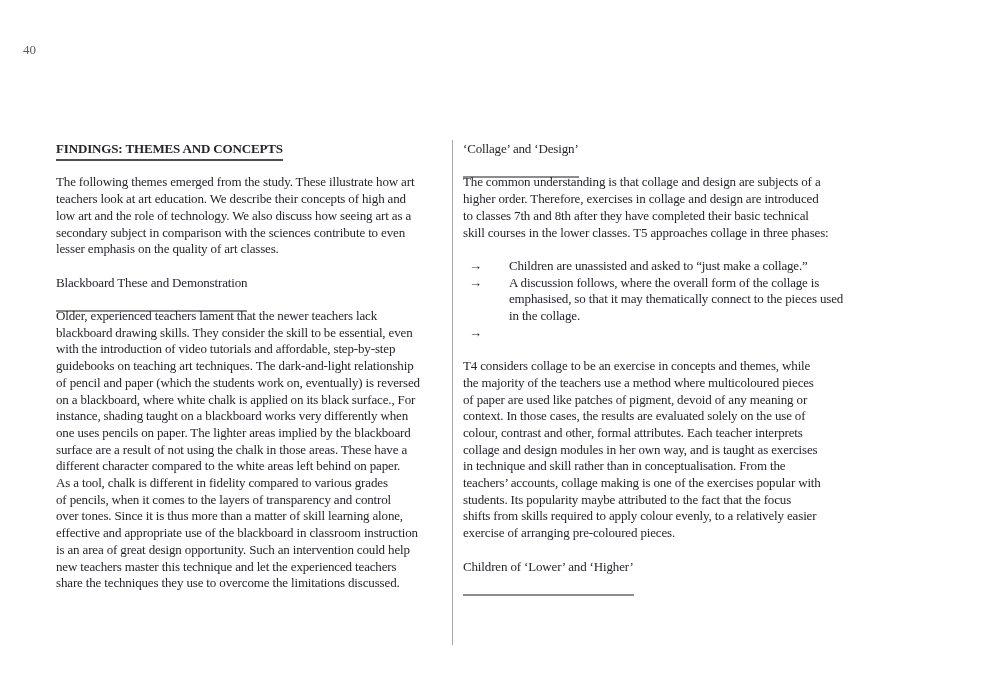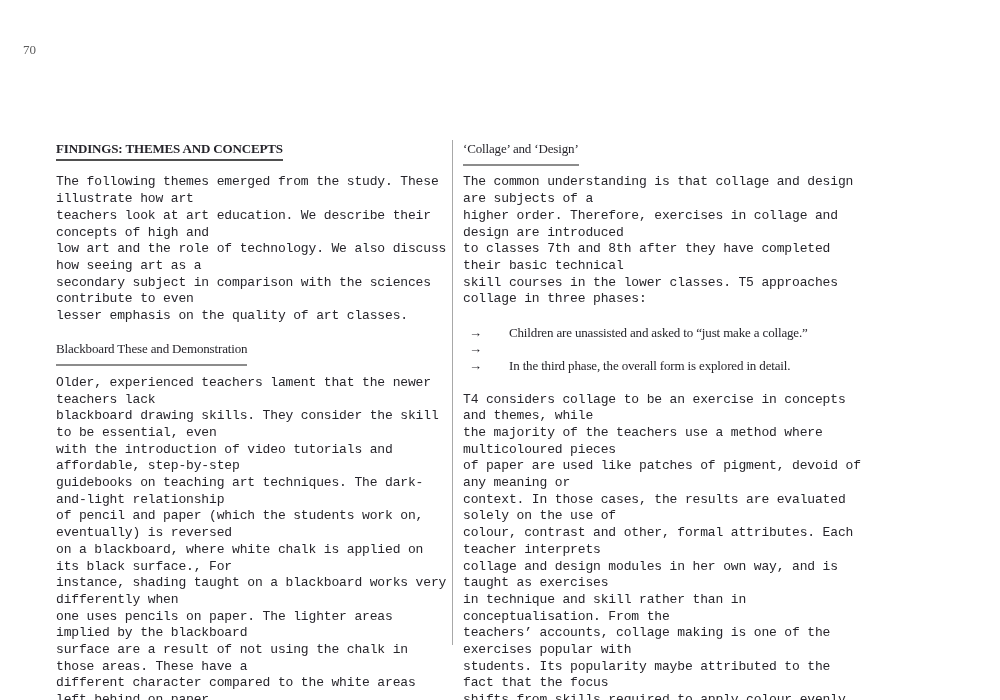--- a/index.html
+++ b/index.html
@@ -37,48 +37,47 @@
     left: 452px;
     top: 140px;
     height: 505px;
     width: 0;
     border-left: 1px solid #a8a8a8;
   }
   .block { margin: 0 0 16.7px 0; }
   .block:last-child { margin-bottom: 0; }
   p.block {
     white-space: pre-line;
-    font-family: Liberation Mono, monospace;
   }
   .h-main span {
     font-weight: bold;
     border-bottom: 2px solid #4f4f4f;
     padding-bottom: 2.5px;
   }
   .h-sub span {
     border-bottom: 2px solid #8c8c8c;
-    padding-bottom: 8px;
+    padding-bottom: 20px;
   }
   .arrow-list { padding-left: 6px; }
   .arrow-item { display: flex; }
   .arrow-item .arrow {
     flex: 0 0 17px;
     width: 17px;
   }
   .arrow-item .txt {
     white-space: pre-line;
     margin-left: 23px;
   }
 </style>
 </head>
 <body>
 
 <div class="page">
 
-  <div class="pagenum">70</div>
+  <div class="pagenum">40</div>
 
   <section class="col col-left">
     <div class="h-main block">
       <span>FINDINGS: THEMES AND CONCEPTS</span>
     </div>
     <p class="block">The following themes emerged from the study. These illustrate how art
 teachers look at art education. We describe their concepts of high and
 low art and the role of technology. We also discuss how seeing art as a
 secondary subject in comparison with the sciences contribute to even
 lesser emphasis on the quality of art classes.</p>
@@ -115,24 +114,26 @@
 to classes 7th and 8th after they have completed their basic technical
 skill courses in the lower classes. T5 approaches collage in three phases:</p>
 
     <div class="arrow-list block">
       <div class="arrow-item">
         <span class="arrow">→</span>
         <span class="txt">Children are unassisted and asked to “just make a collage.”</span>
       </div>
       <div class="arrow-item">
         <span class="arrow">→</span>
+        <span class="txt">A discussion follows, where the overall form of the collage is
+emphasised, so that it may thematically connect to the pieces used
+in the collage.</span>
       </div>
       <div class="arrow-item">
         <span class="arrow">→</span>
-        <span class="txt">In the third phase, the overall form is explored in detail.</span>
       </div>
     </div>
 
     <p class="block">T4 considers collage to be an exercise in concepts and themes, while
 the majority of the teachers use a method where multicoloured pieces
 of paper are used like patches of pigment, devoid of any meaning or
 context. In those cases, the results are evaluated solely on the use of
 colour, contrast and other, formal attributes. Each teacher interprets
 collage and design modules in her own way, and is taught as exercises
 in technique and skill rather than in conceptualisation.  From the

